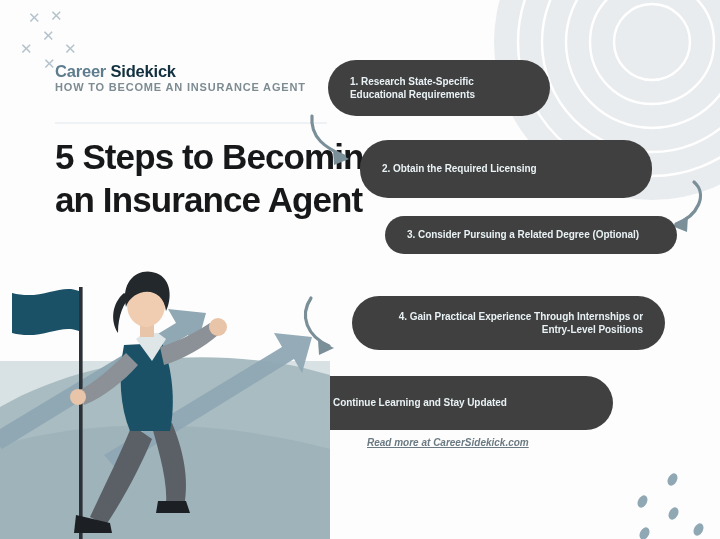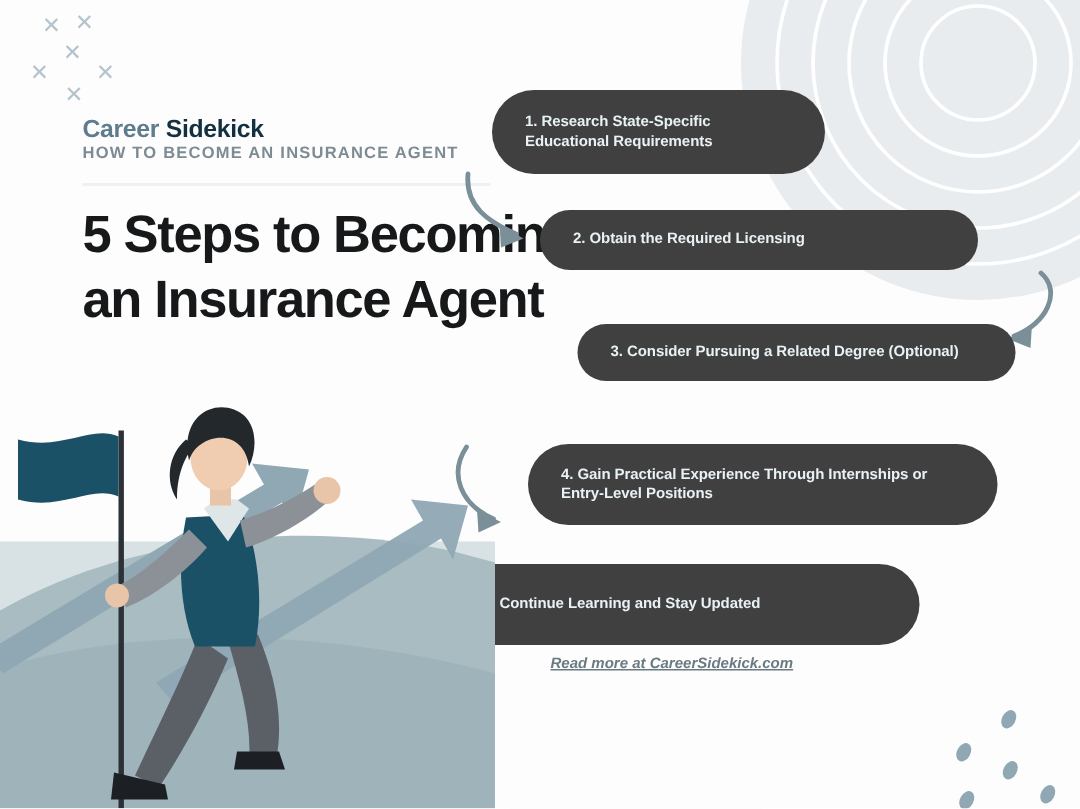--- a/index.html
+++ b/index.html
@@ -67,21 +67,20 @@
     left: 55px;
     top: 62px;
     width: 275px;
   }
   .brand-name {
     font-size: 16.5px;
     letter-spacing: -0.2px;
     color: #12303f;
     font-weight: 700;
     white-space: nowrap;
-    margin-top: 15px;
   }
   .brand-name .light {
     color: #5d7d8e;
     font-weight: 700;
   }
   .brand-sub {
     margin-top: 0;
     font-size: 11px;
     font-weight: 700;
     letter-spacing: 0.82px;
@@ -119,23 +118,23 @@
     display: flex;
     align-items: center;
     box-sizing: border-box;
     padding: 0 22px;
     font-size: 10px;
     line-height: 1.33;
     font-weight: 600;
     letter-spacing: -0.05px;
   }
   .step-1 { left: 328px; top: 60px;  width: 222px; height: 56px; }
-  .step-2 { left: 360px; top: 140px; width: 292px; height: 40px; }
+  .step-2 { left: 360px; top: 140px; width: 292px; height: 58px; }
   .step-3 { left: 385px; top: 216px; width: 292px; height: 38px; }
-  .step-4 { left: 352px; top: 296px; width: 313px; height: 54px; }
+  .step-4 { left: 352px; top: 296px; width: 313px; height: 54px; text-align: right; }
   .step-5 { left: 300px; top: 376px; width: 313px; height: 54px; }
 
   
   .connector { position: absolute; pointer-events: none; }
   .conn-1 { left: 300px; top: 110px; width: 80px;  height: 62px; }
   .conn-2 { left: 648px; top: 178px; width: 72px;  height: 62px; }
   .conn-3 { left: 285px; top: 262px; width: 82px;  height: 98px; }
 
   
   .footer-link {

